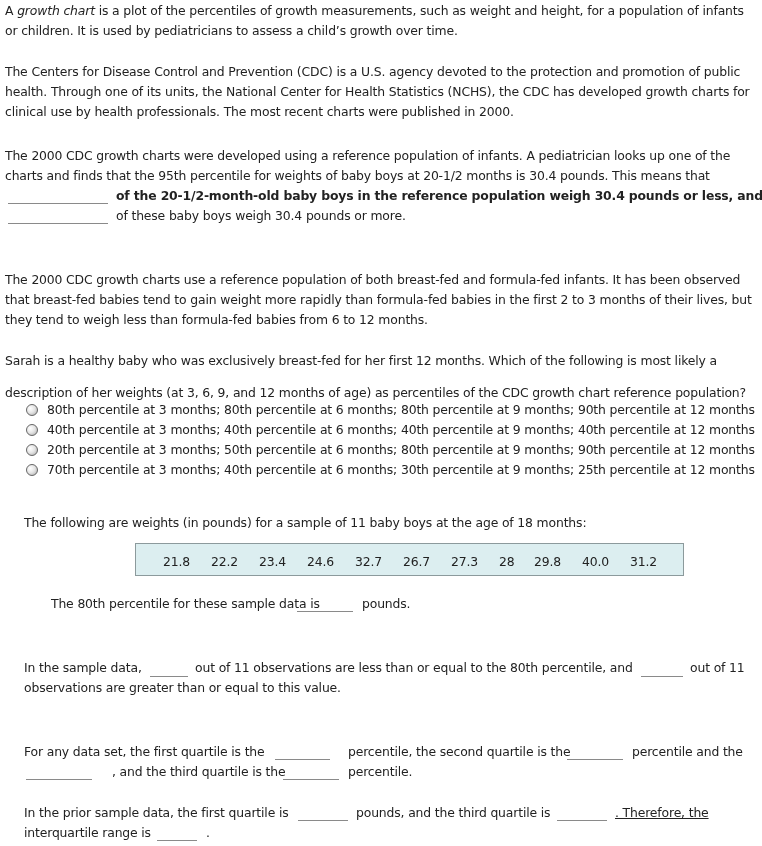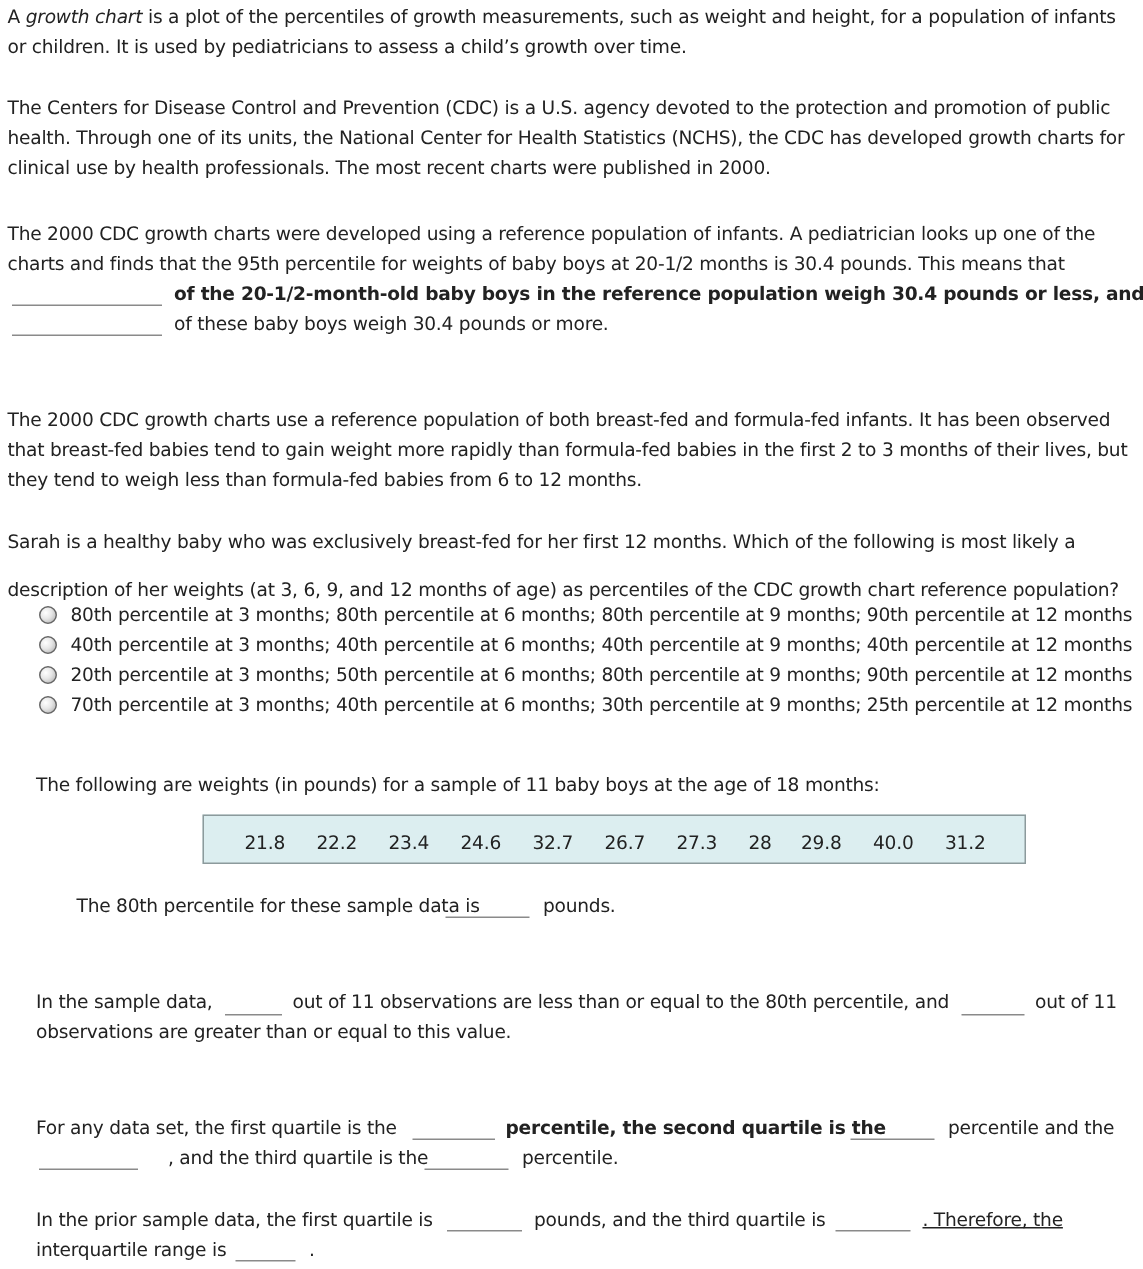--- a/index.html
+++ b/index.html
@@ -89,21 +89,21 @@
 
 <div class="line" style="left:24px;top:658px;">In the sample data,</div>
 <div class="blank-abs" style="left:150px;top:676px;width:38px;"></div>
 <div class="line" style="left:195px;top:658px;">out of 11 observations are less than or equal to the 80th percentile, and</div>
 <div class="blank-abs" style="left:641px;top:676px;width:42px;"></div>
 <div class="line" style="left:690px;top:658px;">out of 11</div>
 <div class="line" style="left:24px;top:678px;">observations are greater than or equal to this value.</div>
 
 <div class="line" style="left:24px;top:742px;">For any data set, the first quartile is the</div>
 <div class="blank-abs" style="left:275px;top:759px;width:55px;"></div>
-<div class="line" style="left:337px;top:742px;font-weight:bold;">percentile, the second quartile is the</div>
+<div class="line" style="left:348px;top:742px;">percentile, the second quartile is the</div>
 <div class="blank-abs" style="left:567px;top:759px;width:56px;"></div>
 <div class="line" style="left:632px;top:742px;">percentile and the</div>
 <div class="blank-abs" style="left:26px;top:779px;width:66px;"></div>
 <div class="line" style="left:102px;top:762px;margin-left:10px;">, and the third quartile is the</div>
 <div class="blank-abs" style="left:283px;top:779px;width:56px;"></div>
 <div class="line" style="left:348px;top:762px;">percentile.</div>
 
 <div class="line" style="left:24px;top:803px;">In the prior sample data, the first quartile is</div>
 <div class="blank-abs" style="left:298px;top:820px;width:50px;"></div>
 <div class="line" style="left:356px;top:803px;">pounds, and the third quartile is</div>

